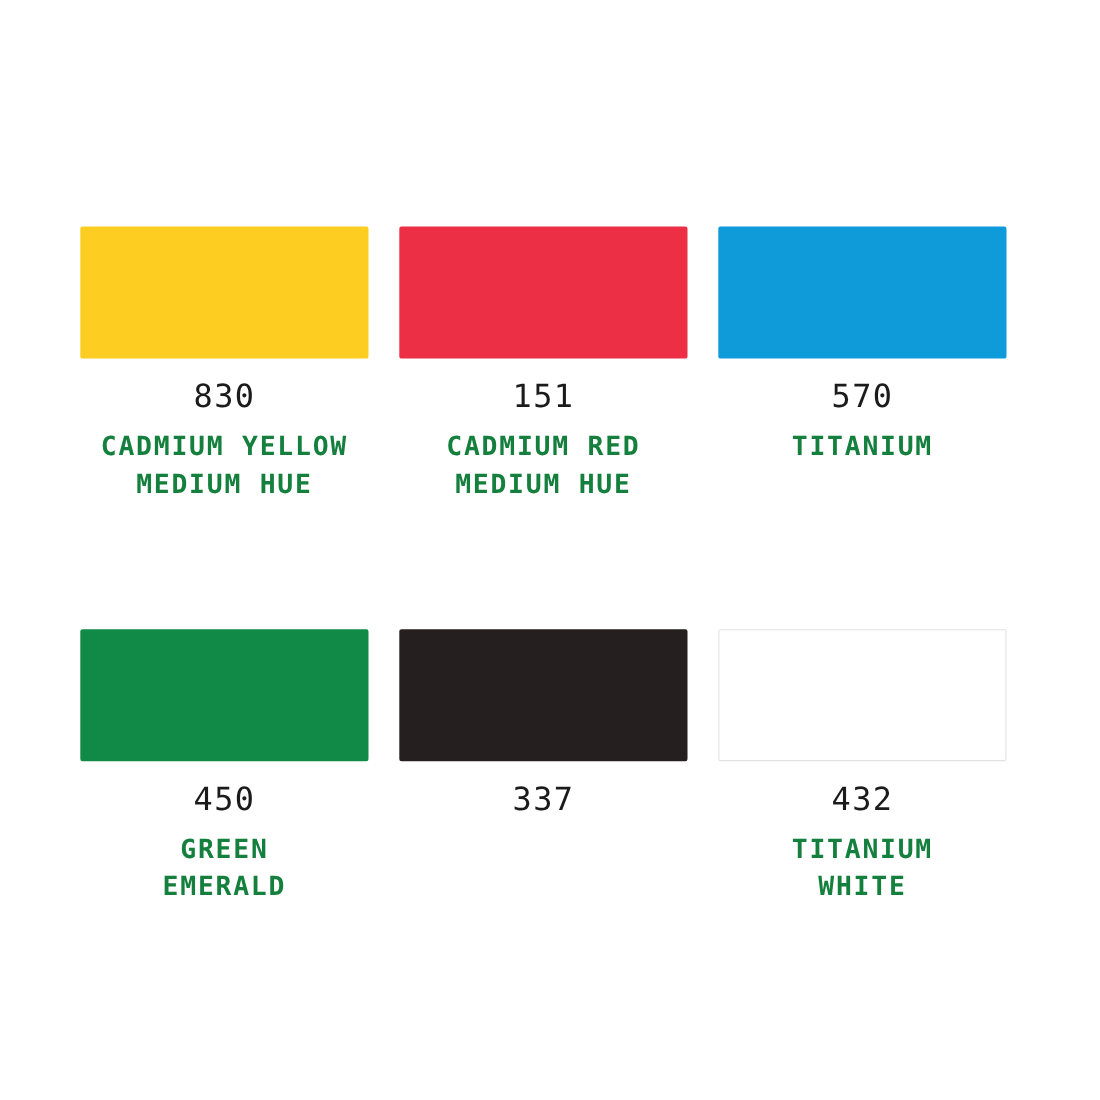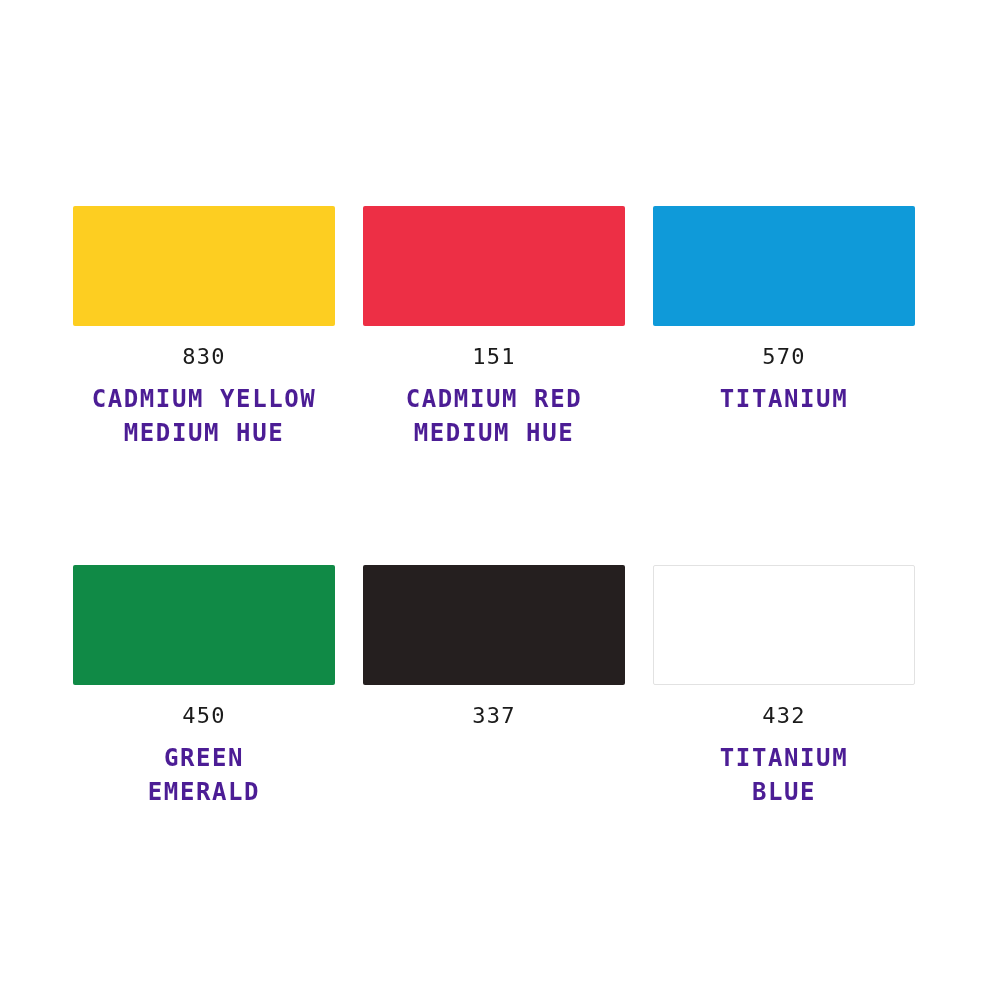--- a/index.html
+++ b/index.html
@@ -50,33 +50,33 @@
     border: 1px solid #e2e2e2;
   }
 
   .swatch-caption {
     width: 262px;
     text-align: center;
     margin-top: 20px;
   }
 
   .swatch-code {
-    font-size: 22px;
+    font-size: 29px;
     font-weight: 400;
     letter-spacing: 1.2px;
     color: #1b1b1b;
     line-height: 1.0;
   }
 
   .swatch-name {
     margin-top: 14px;
     font-size: 24px;
     font-weight: 700;
     letter-spacing: 1.6px;
-    color: #4c1d95;
+    color: #15803d;
     line-height: 1.42;
   }
 
   .swatch-name .name-line {
     display: block;
     white-space: nowrap;
   }
 </style>
 </head>
 <body>
@@ -127,18 +127,18 @@
         <div class="swatch-caption">
           <div class="swatch-code">337</div>
         </div>
       </div>
       <div class="swatch-cell">
         <div class="swatch-chip has-outline" style="background: rgb(255, 255, 255); border-color: rgb(226, 226, 226);"></div>
         <div class="swatch-caption">
           <div class="swatch-code">432</div>
           <div class="swatch-name">
             <span class="name-line">TITANIUM</span>
-            <span class="name-line">BLUE</span>
+            <span class="name-line">WHITE</span>
           </div>
         </div>
       </div>
     </div>
 </div>
 
 </body></html>

